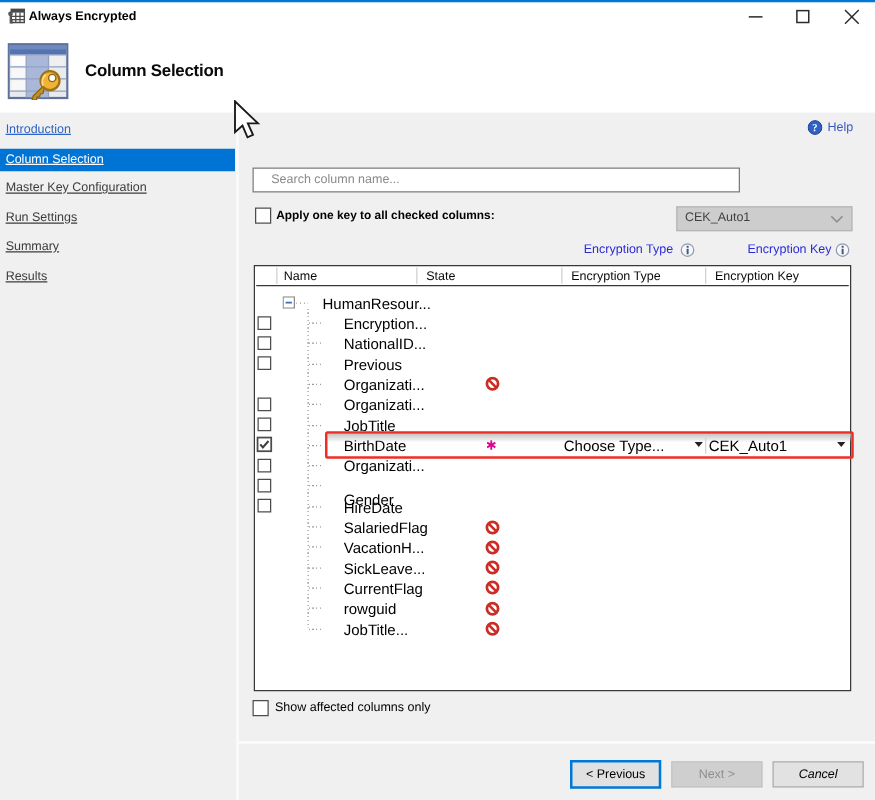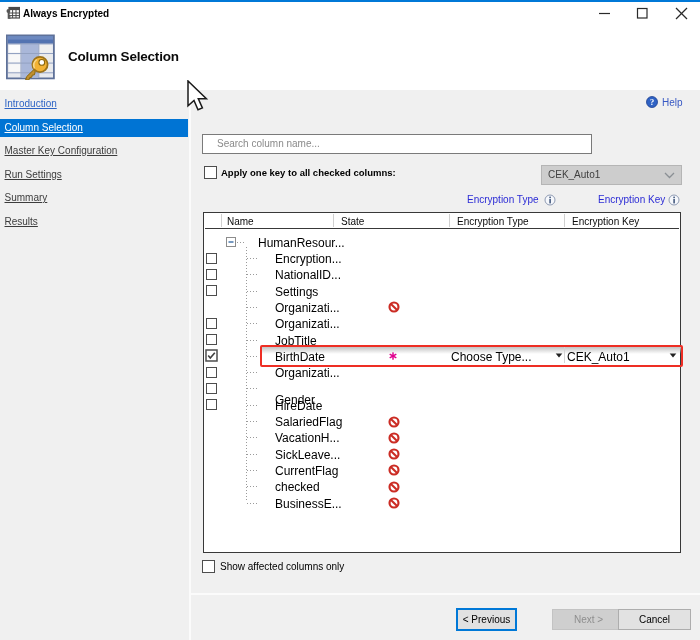--- a/index.html
+++ b/index.html
@@ -134,21 +134,21 @@
       </svg>
       <div class="abs dot" style="left:237px;top:241.7px;width:9px;"></div>
       <div class="abs row" style="left:258px;top:236.7px;">HumanResour...</div>
       <div class="abs dot" style="left:247px;top:258px;width:11px;"></div>
       <div class="abs row" style="left:275px;top:253px;">Encryption...</div>
       <div class="abs cb" style="left:206px;top:252.5px;width:11px;height:11px;"></div>
       <div class="abs dot" style="left:247px;top:274.3px;width:11px;"></div>
       <div class="abs row" style="left:275px;top:269.3px;">NationalID...</div>
       <div class="abs cb" style="left:206px;top:268.8px;width:11px;height:11px;"></div>
       <div class="abs dot" style="left:247px;top:290.6px;width:11px;"></div>
-      <div class="abs row" style="left:275px;top:285.6px;">Settings</div>
+      <div class="abs row" style="left:275px;top:285.6px;">Previous</div>
       <div class="abs cb" style="left:206px;top:285.1px;width:11px;height:11px;"></div>
       <div class="abs dot" style="left:247px;top:306.9px;width:11px;"></div>
       <div class="abs row" style="left:275px;top:301.9px;">Organizati...</div>
       <svg class="abs noicon" style="left:388px;top:301.4px" width="11" height="11" viewBox="0 0 11 11">
    <circle cx="5.5" cy="5.5" r="4.1" fill="#fff" stroke="#cb2c24" stroke-width="2"></circle>
    <line x1="2.7" y1="2.7" x2="8.3" y2="8.3" stroke="#cb2c24" stroke-width="1.9"></line>
       </svg>
       <div class="abs dot" style="left:247px;top:323.2px;width:11px;"></div>
       <div class="abs row" style="left:275px;top:318.2px;">Organizati...</div>
       <div class="abs cb" style="left:206px;top:317.7px;width:11px;height:11px;"></div>
@@ -205,39 +205,39 @@
    <circle cx="5.5" cy="5.5" r="4.1" fill="#fff" stroke="#cb2c24" stroke-width="2"></circle>
    <line x1="2.7" y1="2.7" x2="8.3" y2="8.3" stroke="#cb2c24" stroke-width="1.9"></line>
       </svg>
       <div class="abs dot" style="left:247px;top:469.9px;width:11px;"></div>
       <div class="abs row" style="left:275px;top:464.9px;">CurrentFlag</div>
       <svg class="abs noicon" style="left:388px;top:464.4px" width="11" height="11" viewBox="0 0 11 11">
    <circle cx="5.5" cy="5.5" r="4.1" fill="#fff" stroke="#cb2c24" stroke-width="2"></circle>
    <line x1="2.7" y1="2.7" x2="8.3" y2="8.3" stroke="#cb2c24" stroke-width="1.9"></line>
       </svg>
       <div class="abs dot" style="left:247px;top:486.2px;width:11px;"></div>
-      <div class="abs row" style="left:275px;top:481.2px;">checked</div>
+      <div class="abs row" style="left:275px;top:481.2px;">rowguid</div>
       <svg class="abs noicon" style="left:388px;top:480.7px" width="11" height="11" viewBox="0 0 11 11">
    <circle cx="5.5" cy="5.5" r="4.1" fill="#fff" stroke="#cb2c24" stroke-width="2"></circle>
    <line x1="2.7" y1="2.7" x2="8.3" y2="8.3" stroke="#cb2c24" stroke-width="1.9"></line>
       </svg>
       <div class="abs dot" style="left:247px;top:502.5px;width:11px;"></div>
-      <div class="abs row" style="left:275px;top:497.5px;">BusinessE...</div>
+      <div class="abs row" style="left:275px;top:497.5px;">JobTitle...</div>
       <svg class="abs noicon" style="left:388px;top:497px" width="11" height="11" viewBox="0 0 11 11">
    <circle cx="5.5" cy="5.5" r="4.1" fill="#fff" stroke="#cb2c24" stroke-width="2"></circle>
    <line x1="2.7" y1="2.7" x2="8.3" y2="8.3" stroke="#cb2c24" stroke-width="1.9"></line>
       </svg>
     </div>
 
 <div class="abs redbox"></div>
 
 <div class="abs cb" style="left:202px;top:560px;width:13px;height:13px;"></div>
 <div class="abs" style="left:220px;top:562px;font-size:10px;line-height:1;color:#000;">Show affected columns only</div>
 <div class="abs" id="hline"></div>
 
-<div class="abs btn" style="left:456px;top:607.5px;width:61px;height:23px;background:#e1e1e1;border:2px solid #0078d7;line-height:19px;">&lt; Previous</div>
-<div class="abs btn" style="left:537px;top:608.5px;width:73px;height:21.5px;background:#cfcfcf;border:1px solid #c3c3c3;line-height:19.5px;color:#8e8e8e;margin-left:15px;">Next &gt;</div>
-<div class="abs btn" style="left:618px;top:608.5px;width:73px;height:21.5px;background:#e2e2e2;border:1px solid #adadad;line-height:19.5px;">Cancel</div>
+<div class="abs btn" style="left:456px;top:607.5px;width:73px;height:23px;background:#e1e1e1;border:2px solid #0078d7;line-height:19px;">&lt; Previous</div>
+<div class="abs btn" style="left:537px;top:608.5px;width:73px;height:21.5px;background:#cfcfcf;border:1px solid #c3c3c3;line-height:19.5px;color:#8e8e8e;">Next &gt;</div>
+<div class="abs btn" style="left:618px;top:608.5px;width:73px;height:21.5px;background:#e2e2e2;border:1px solid #adadad;line-height:19.5px;font-style:italic;">Cancel</div>
 
 <svg class="abs" style="left:186.5px;top:79.5px" width="24" height="34" viewBox="0 0 24 34">
  <path d="M1 1 L1 25.8 L7 20.5 L11 29.8 L15.4 27.9 L11.3 18.7 L19.4 18.7 Z" fill="#fff" stroke="#1a1a1a" stroke-width="1.5"></path>
 </svg>
 </div>
 
 </body></html>

